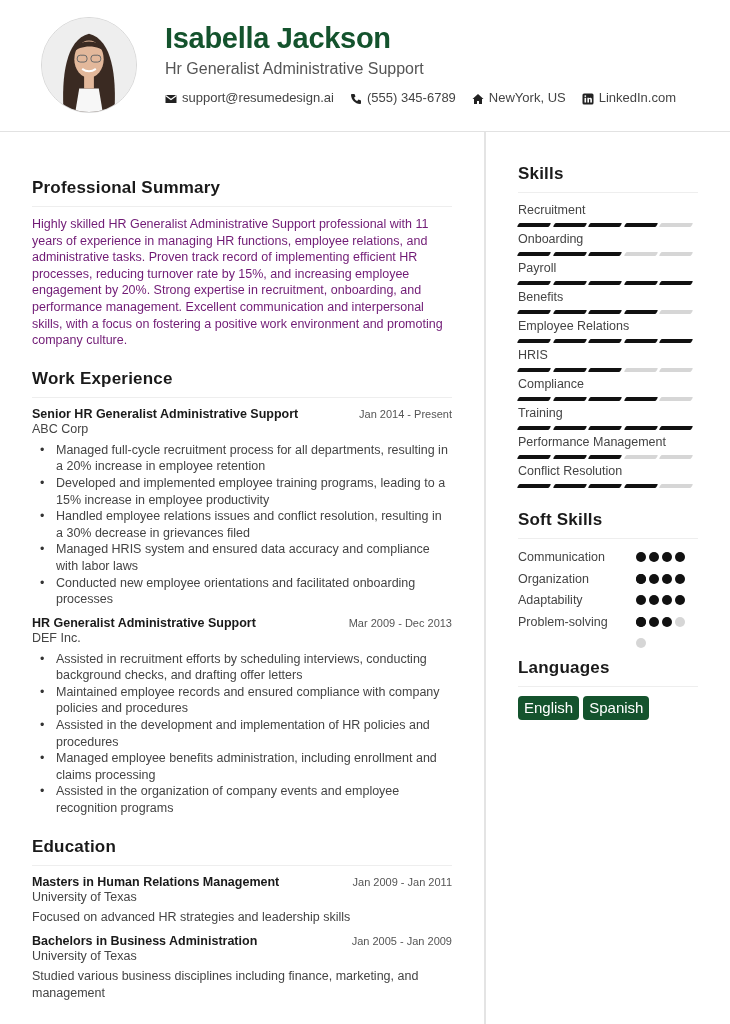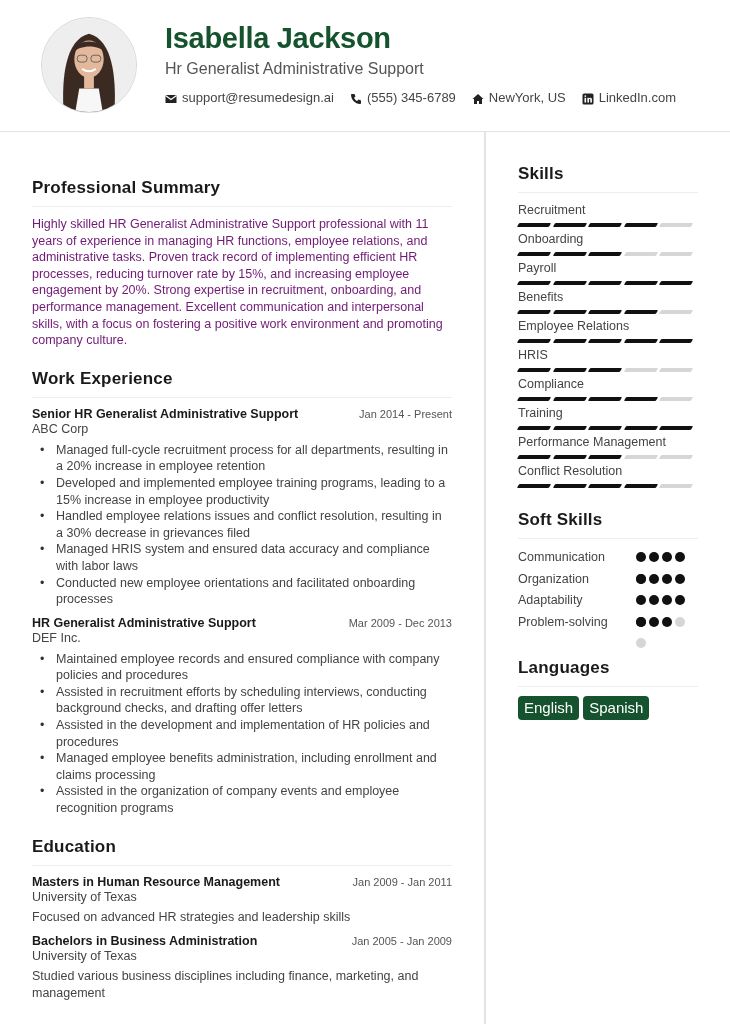--- a/index.html
+++ b/index.html
@@ -143,34 +143,34 @@
       </ul>
     </div>
 
     <div class="job" style="margin-top:8px">
       <div class="job-head">
         <span class="job-role">HR Generalist Administrative Support</span>
         <span class="job-date">Mar 2009 - Dec 2013</span>
       </div>
       <div class="job-company">DEF Inc.</div>
       <ul class="bullets">
+        <li>Assisted in recruitment efforts by scheduling interviews, conducting background checks, and drafting offer letters</li>
         <li>Maintained employee records and ensured compliance with company policies and procedures</li>
-        <li>Assisted in recruitment efforts by scheduling interviews, conducting background checks, and drafting offer letters</li>
         <li>Assisted in the development and implementation of HR policies and procedures</li>
         <li>Managed employee benefits administration, including enrollment and claims processing</li>
         <li>Assisted in the organization of company events and employee recognition programs</li>
       </ul>
     </div>
   </div>
 
   <div class="section" style="margin-top:20px">
     <div class="section-title">Education</div>
     <div class="edu">
       <div class="job-head">
-        <span class="job-role">Masters in Human Resource Management</span>
+        <span class="job-role">Masters in Human Relations Management</span>
         <span class="job-date">Jan 2009 - Jan 2011</span>
       </div>
       <div class="job-company">University of Texas</div>
       <div class="edu-desc">Focused on advanced HR strategies and leadership skills</div>
     </div>
     <div class="edu" style="margin-top:9px">
       <div class="job-head">
         <span class="job-role">Bachelors in Business Administration</span>
         <span class="job-date">Jan 2005 - Jan 2009</span>
       </div>

